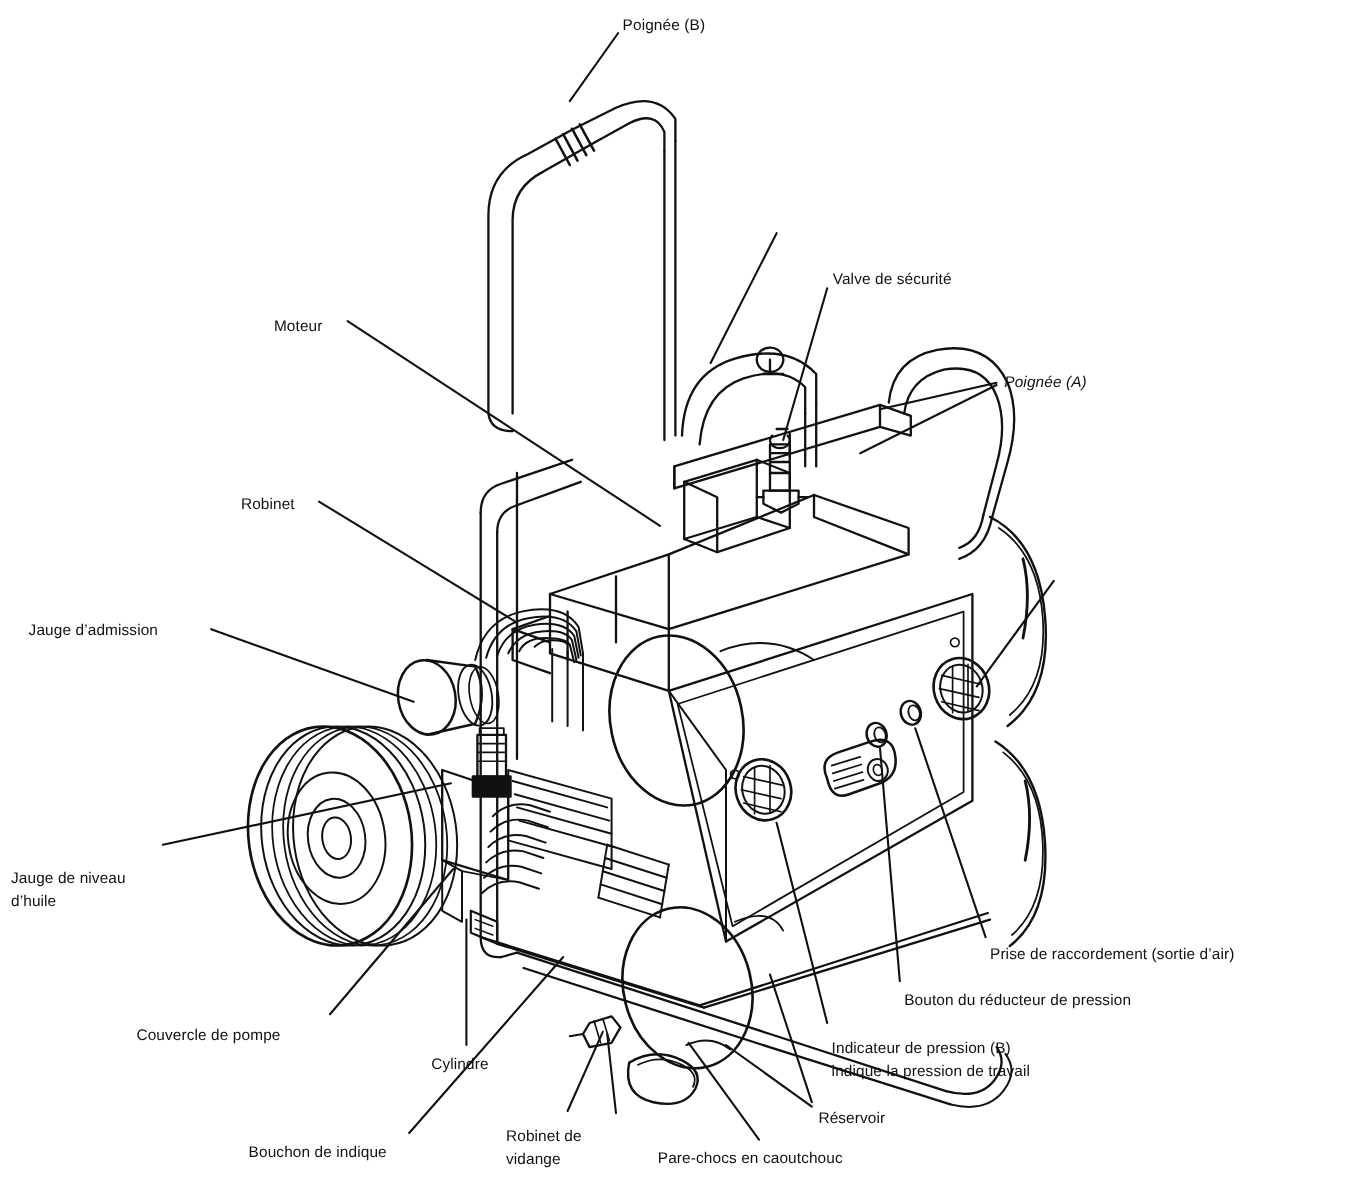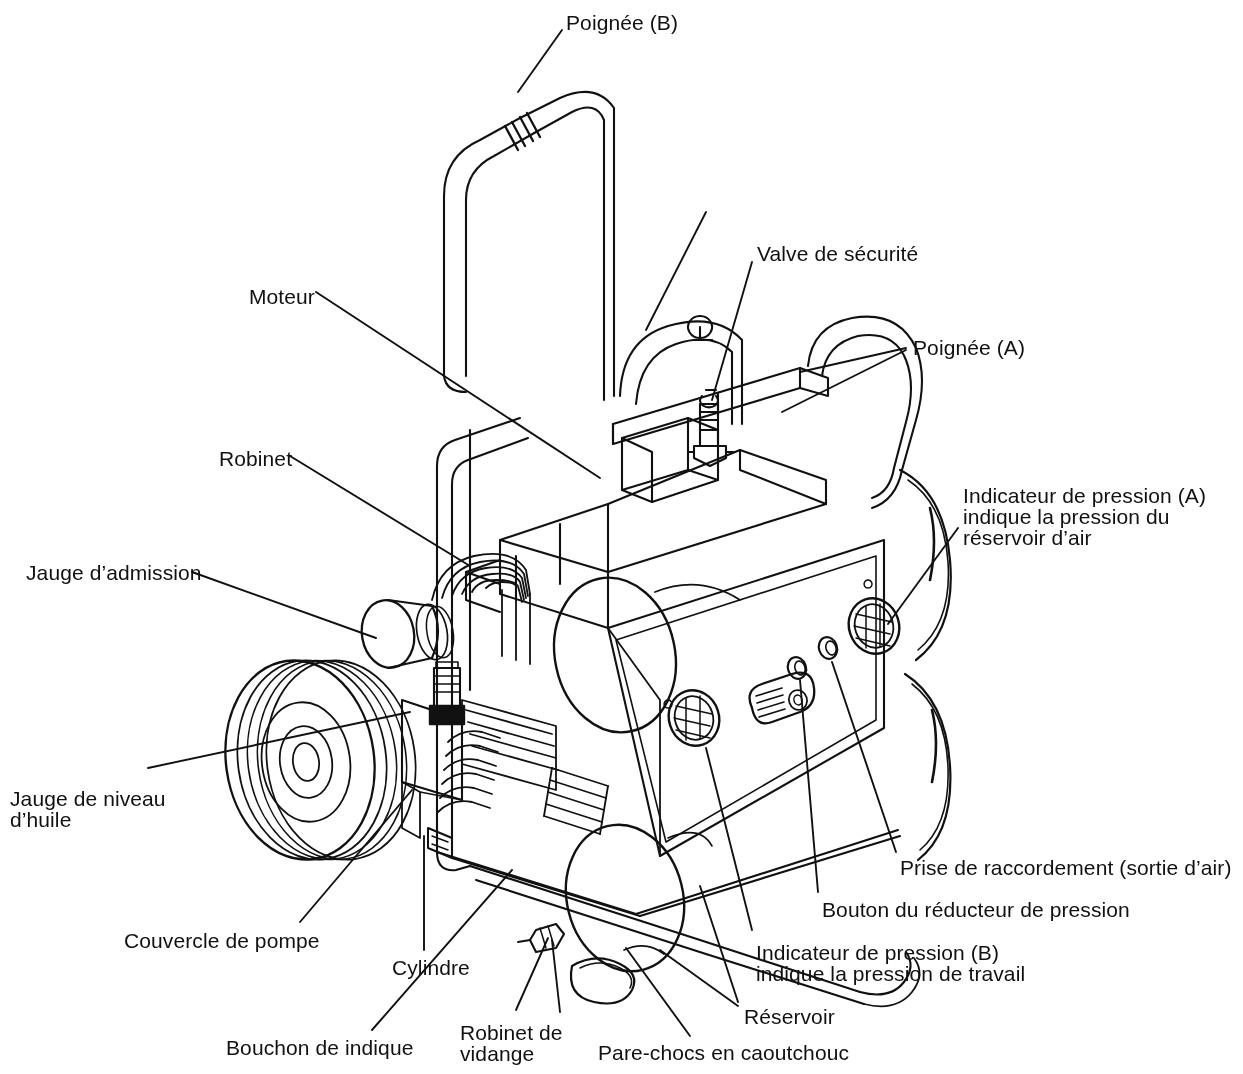--- a/index.html
+++ b/index.html
@@ -1,20 +1,20 @@
 <!DOCTYPE html>
 <html><head>
 <meta charset="utf-8">
 <style>
   html,body{margin:0;padding:0;background:#fff;}
   body{width:1243px;height:1074px;position:relative;overflow:hidden;
        font-family:"Liberation Sans","DejaVu Sans",sans-serif;color:#111;}
   #stage{position:absolute;inset:0;}
   svg{position:absolute;top:0;left:0;width:1243px;height:1074px;}
-  .lbl{position:absolute;font-size:21px;line-height:21px;color:#111;
+  .lbl{position:absolute;font-size:14px;line-height:21px;color:#111;
        white-space:pre;letter-spacing:.1px;}
 </style>
 </head>
 <body>
 
 <div id="stage">
 
 <svg viewBox="0 0 1243 1074" fill="none" stroke="#111" stroke-width="2.1" stroke-linecap="round" stroke-linejoin="round">
 
   <g>
@@ -260,34 +260,31 @@
     <path d="M738,1006 L660,950 M738,1002 L700,886"></path>
     <path d="M752,930 L706,748"></path>
     <path d="M818,892 L800,680"></path>
     <path d="M896,852 L832,662"></path>
     <path d="M958,528 L888,624"></path>
   </g>
 </svg>
 
 <div class="lbl" style="left:566px;top:12px;">Poignée (B)</div>
 <div class="lbl" style="left:757px;top:243px;">Valve de sécurité</div>
-<div class="lbl" style="left:913px;top:337px;">Poignée (A)</div>
+<div class="lbl" style="left:913px;top:337px;font-style:italic;">Poignée (A)</div>
 <div class="lbl" style="left:249px;top:286px;">Moteur</div>
 <div class="lbl" style="left:219px;top:448px;">Robinet</div>
 <div class="lbl" style="left:26px;top:562px;">Jauge d’admission</div>
 <div class="lbl" style="left:10px;top:756px;margin-top:32px;">Jauge de niveau
 d’huile</div>
 <div class="lbl" style="left:124px;top:930px;">Couvercle de pompe</div>
 <div class="lbl" style="left:392px;top:957px;">Cylindre</div>
 <div class="lbl" style="left:226px;top:1037px;">Bouchon de indique</div>
 <div class="lbl" style="left:460px;top:1022px;">Robinet de
 vidange</div>
 <div class="lbl" style="left:598px;top:1042px;">Pare-chocs en caoutchouc</div>
 <div class="lbl" style="left:744px;top:1006px;">Réservoir</div>
 <div class="lbl" style="left:822px;top:899px;">Bouton du réducteur de pression</div>
 <div class="lbl" style="left:756px;top:942px;">Indicateur de pression (B)
 indique la pression de travail</div>
 <div class="lbl" style="left:900px;top:857px;">Prise de raccordement (sortie d’air)</div>
-<div class="lbl" style="left:963px;top:485px;">Indicateur de pression (A)
-indique la pression du
-réservoir d’air</div>
 
 </div>
 
 </body></html>

